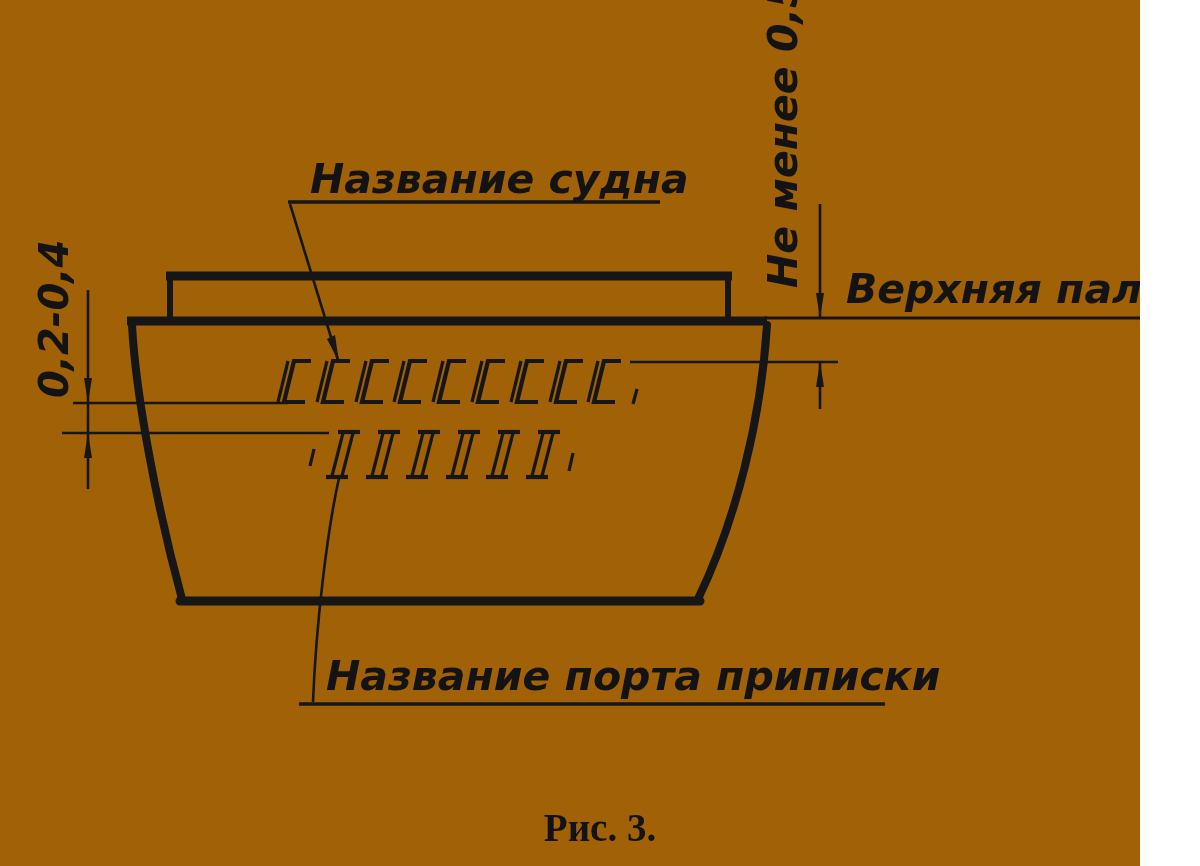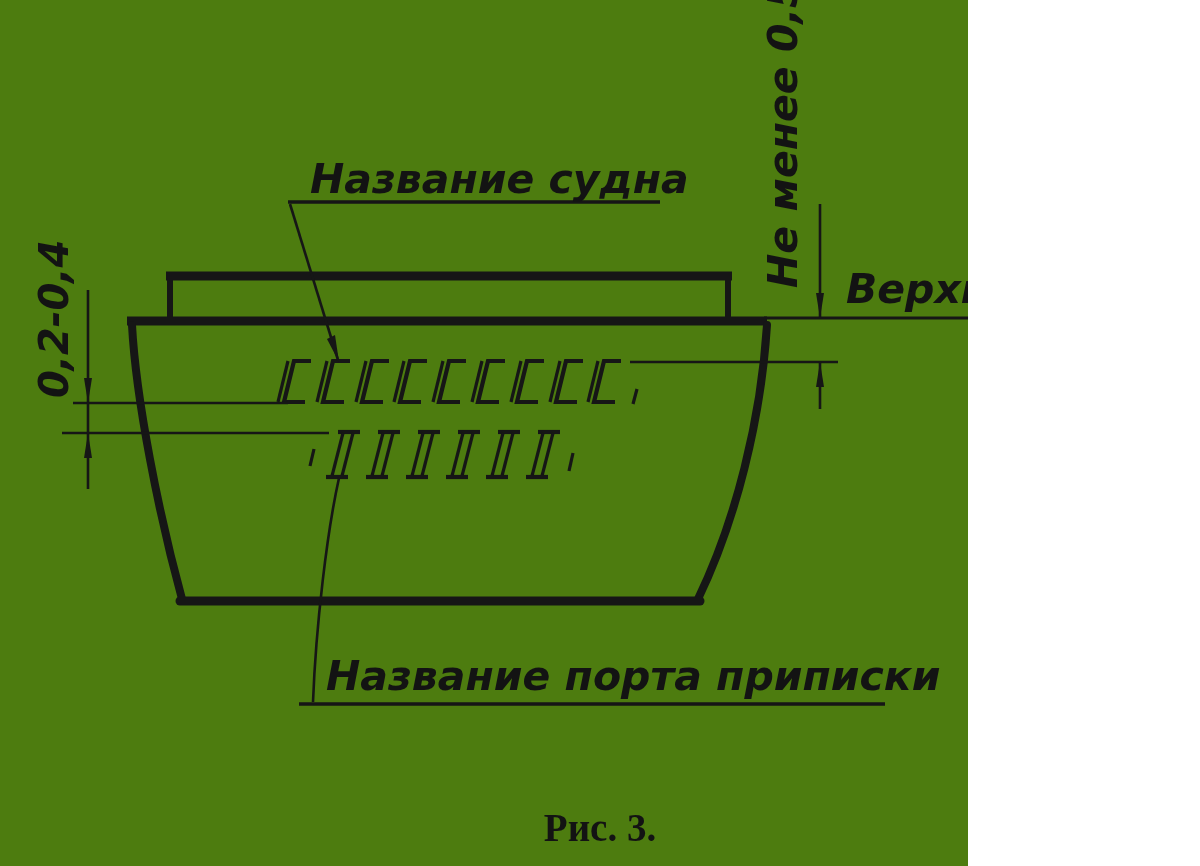--- a/index.html
+++ b/index.html
@@ -1,16 +1,16 @@
 <!DOCTYPE html>
 <html><head>
 <meta charset="utf-8">
 <style>
   html,body{margin:0;padding:0;background:#ffffff;}
-  .stage{position:relative;width:968px;height:866px;background:#4d7c0f;overflow:hidden;}
+  .stage{position:relative;width:1140px;height:866px;background:#a16207;overflow:hidden;}
   svg{display:block;}
   .ln{fill:none;stroke:#161616;}
   .s2{stroke-width:2.6;}
   .s3{stroke-width:3.2;}
   .s35{stroke-width:3.6;}
   .s4{stroke-width:4.2;}
   .s6{stroke-width:6;}
   .s8{stroke-width:8;}
   .s9{stroke-width:9;}
   .rnd{stroke-linecap:round;}

